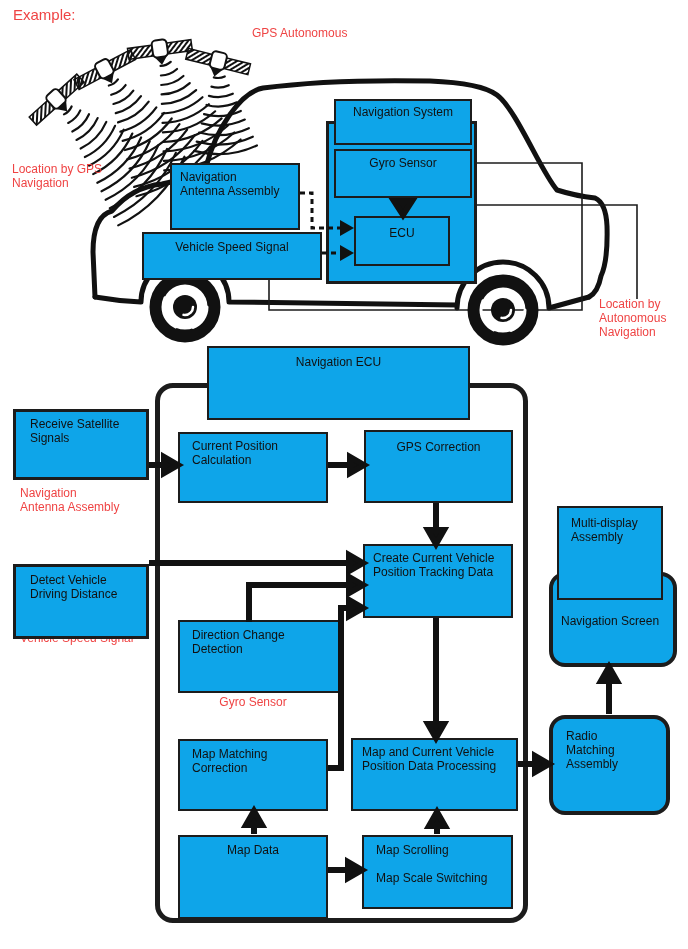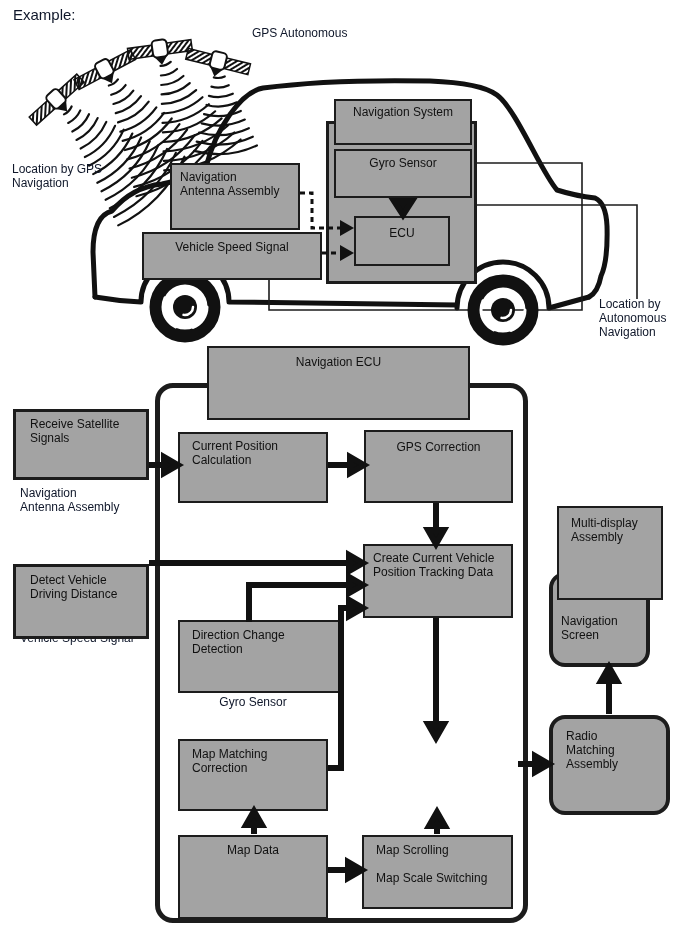--- a/index.html
+++ b/index.html
@@ -1,19 +1,19 @@
 <!DOCTYPE html>
 <html><head>
 <meta charset="utf-8">
 <style>
   html,body{margin:0;padding:0;background:#fff;}
   #page{position:relative;width:688px;height:949px;background:#fff;
         font-family:"Liberation Sans", sans-serif;color:#111;overflow:hidden;}
-  .lbl{position:absolute;font-size:12px;line-height:14px;white-space:pre-line;color:#0f172a;}
-  .box{position:absolute;box-sizing:border-box;background:#a3a3a3;border:2px solid #1c1c1c;
+  .lbl{position:absolute;font-size:12px;line-height:14px;white-space:pre-line;color:#ef4444;}
+  .box{position:absolute;box-sizing:border-box;background:#0ea5e9;border:2px solid #1c1c1c;
        font-size:12px;line-height:14px;white-space:pre-line;color:#111;}
   .box.thick{border-width:3px;}
   .box.round{border-width:4px;border-radius:16px;}
   .ctr{text-align:center;}
   svg{position:absolute;left:0;top:0;}
   #bg-art{z-index:0;}
   .layer{z-index:2;}
   #arrows{z-index:5;pointer-events:none;}
 </style>
 </head>
@@ -157,27 +157,29 @@
 Calculation</div>
   <div class="layer box ctr" style="left:364px;top:430px;width:149px;height:73px;padding-top:8px;">GPS Correction</div>
   <div class="layer box" style="left:363px;top:544px;width:150px;height:74px;padding:5px 0 0 8px;">Create Current Vehicle
 Position Tracking Data</div>
   <div class="layer box" style="left:178px;top:620px;width:162px;height:73px;padding:6px 0 0 12px;">Direction Change
 Detection</div>
   <div class="lbl ctr" style="left:178px;top:695px;width:150px;">Gyro Sensor</div>
 
   <div class="layer box" style="left:178px;top:739px;width:150px;height:72px;padding:6px 0 0 12px;">Map Matching
 Correction</div>
+  <div class="layer box" style="left:351px;top:738px;width:167px;height:73px;padding:5px 0 0 9px;">Map and Current Vehicle
+Position Data Processing</div>
 
   <div class="layer box ctr" style="left:178px;top:835px;width:150px;height:84px;padding-top:6px;">Map Data</div>
   <div class="layer box" style="left:362px;top:835px;width:151px;height:74px;padding:6px 0 0 12px;">Map Scrolling
 
 Map Scale Switching</div>
 
-  <div class="layer box round" style="left:549px;top:572px;width:101px;height:95px;padding:38px 0 0 8px;">Navigation Screen</div>
+  <div class="layer box round" style="left:549px;top:572px;width:128px;height:95px;padding:38px 0 0 8px;">Navigation Screen</div>
   <div class="layer box" style="left:557px;top:506px;width:106px;height:94px;padding:8px 0 0 12px;">Multi-display
 Assembly</div>
   <div class="layer box round" style="left:549px;top:715px;width:121px;height:100px;padding:10px 0 0 13px;">Radio
 Matching
 Assembly</div>
 
   <svg id="arrows" width="688" height="949" viewBox="0 0 688 949">
     <g stroke="#111" stroke-width="6" fill="#111">
       <g>
           <line x1="403" y1="198" x2="403" y2="202"></line>

